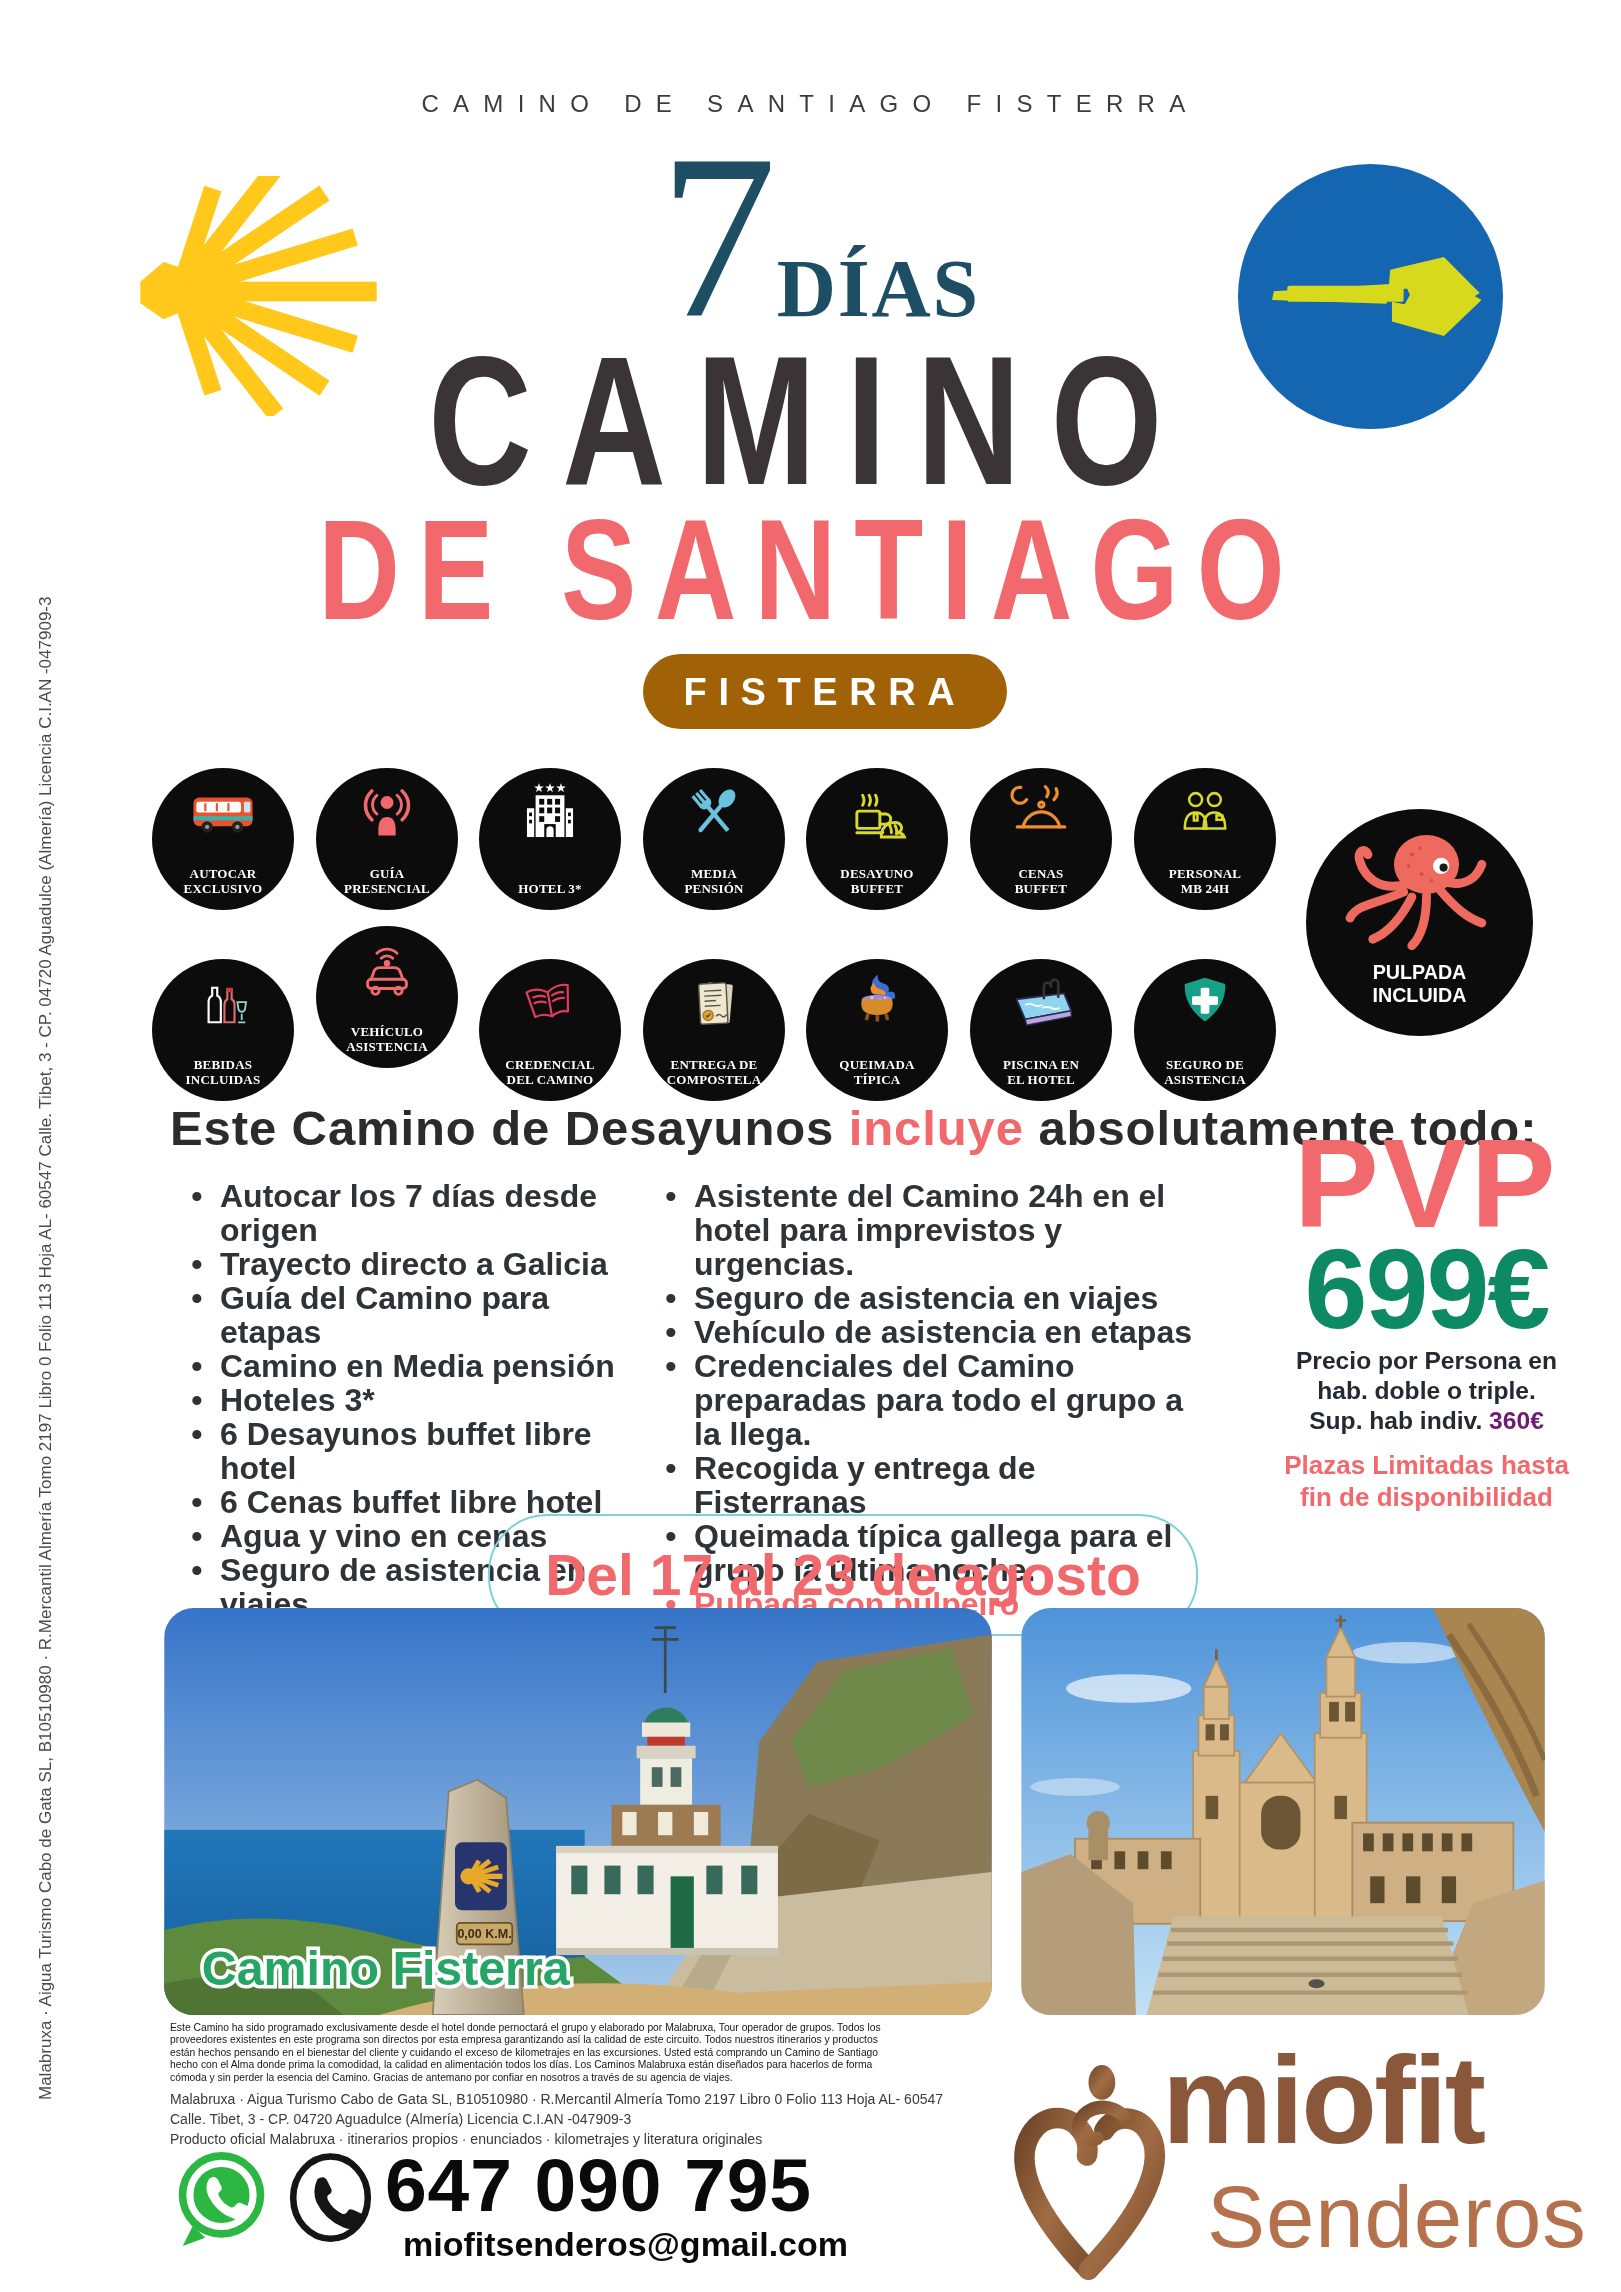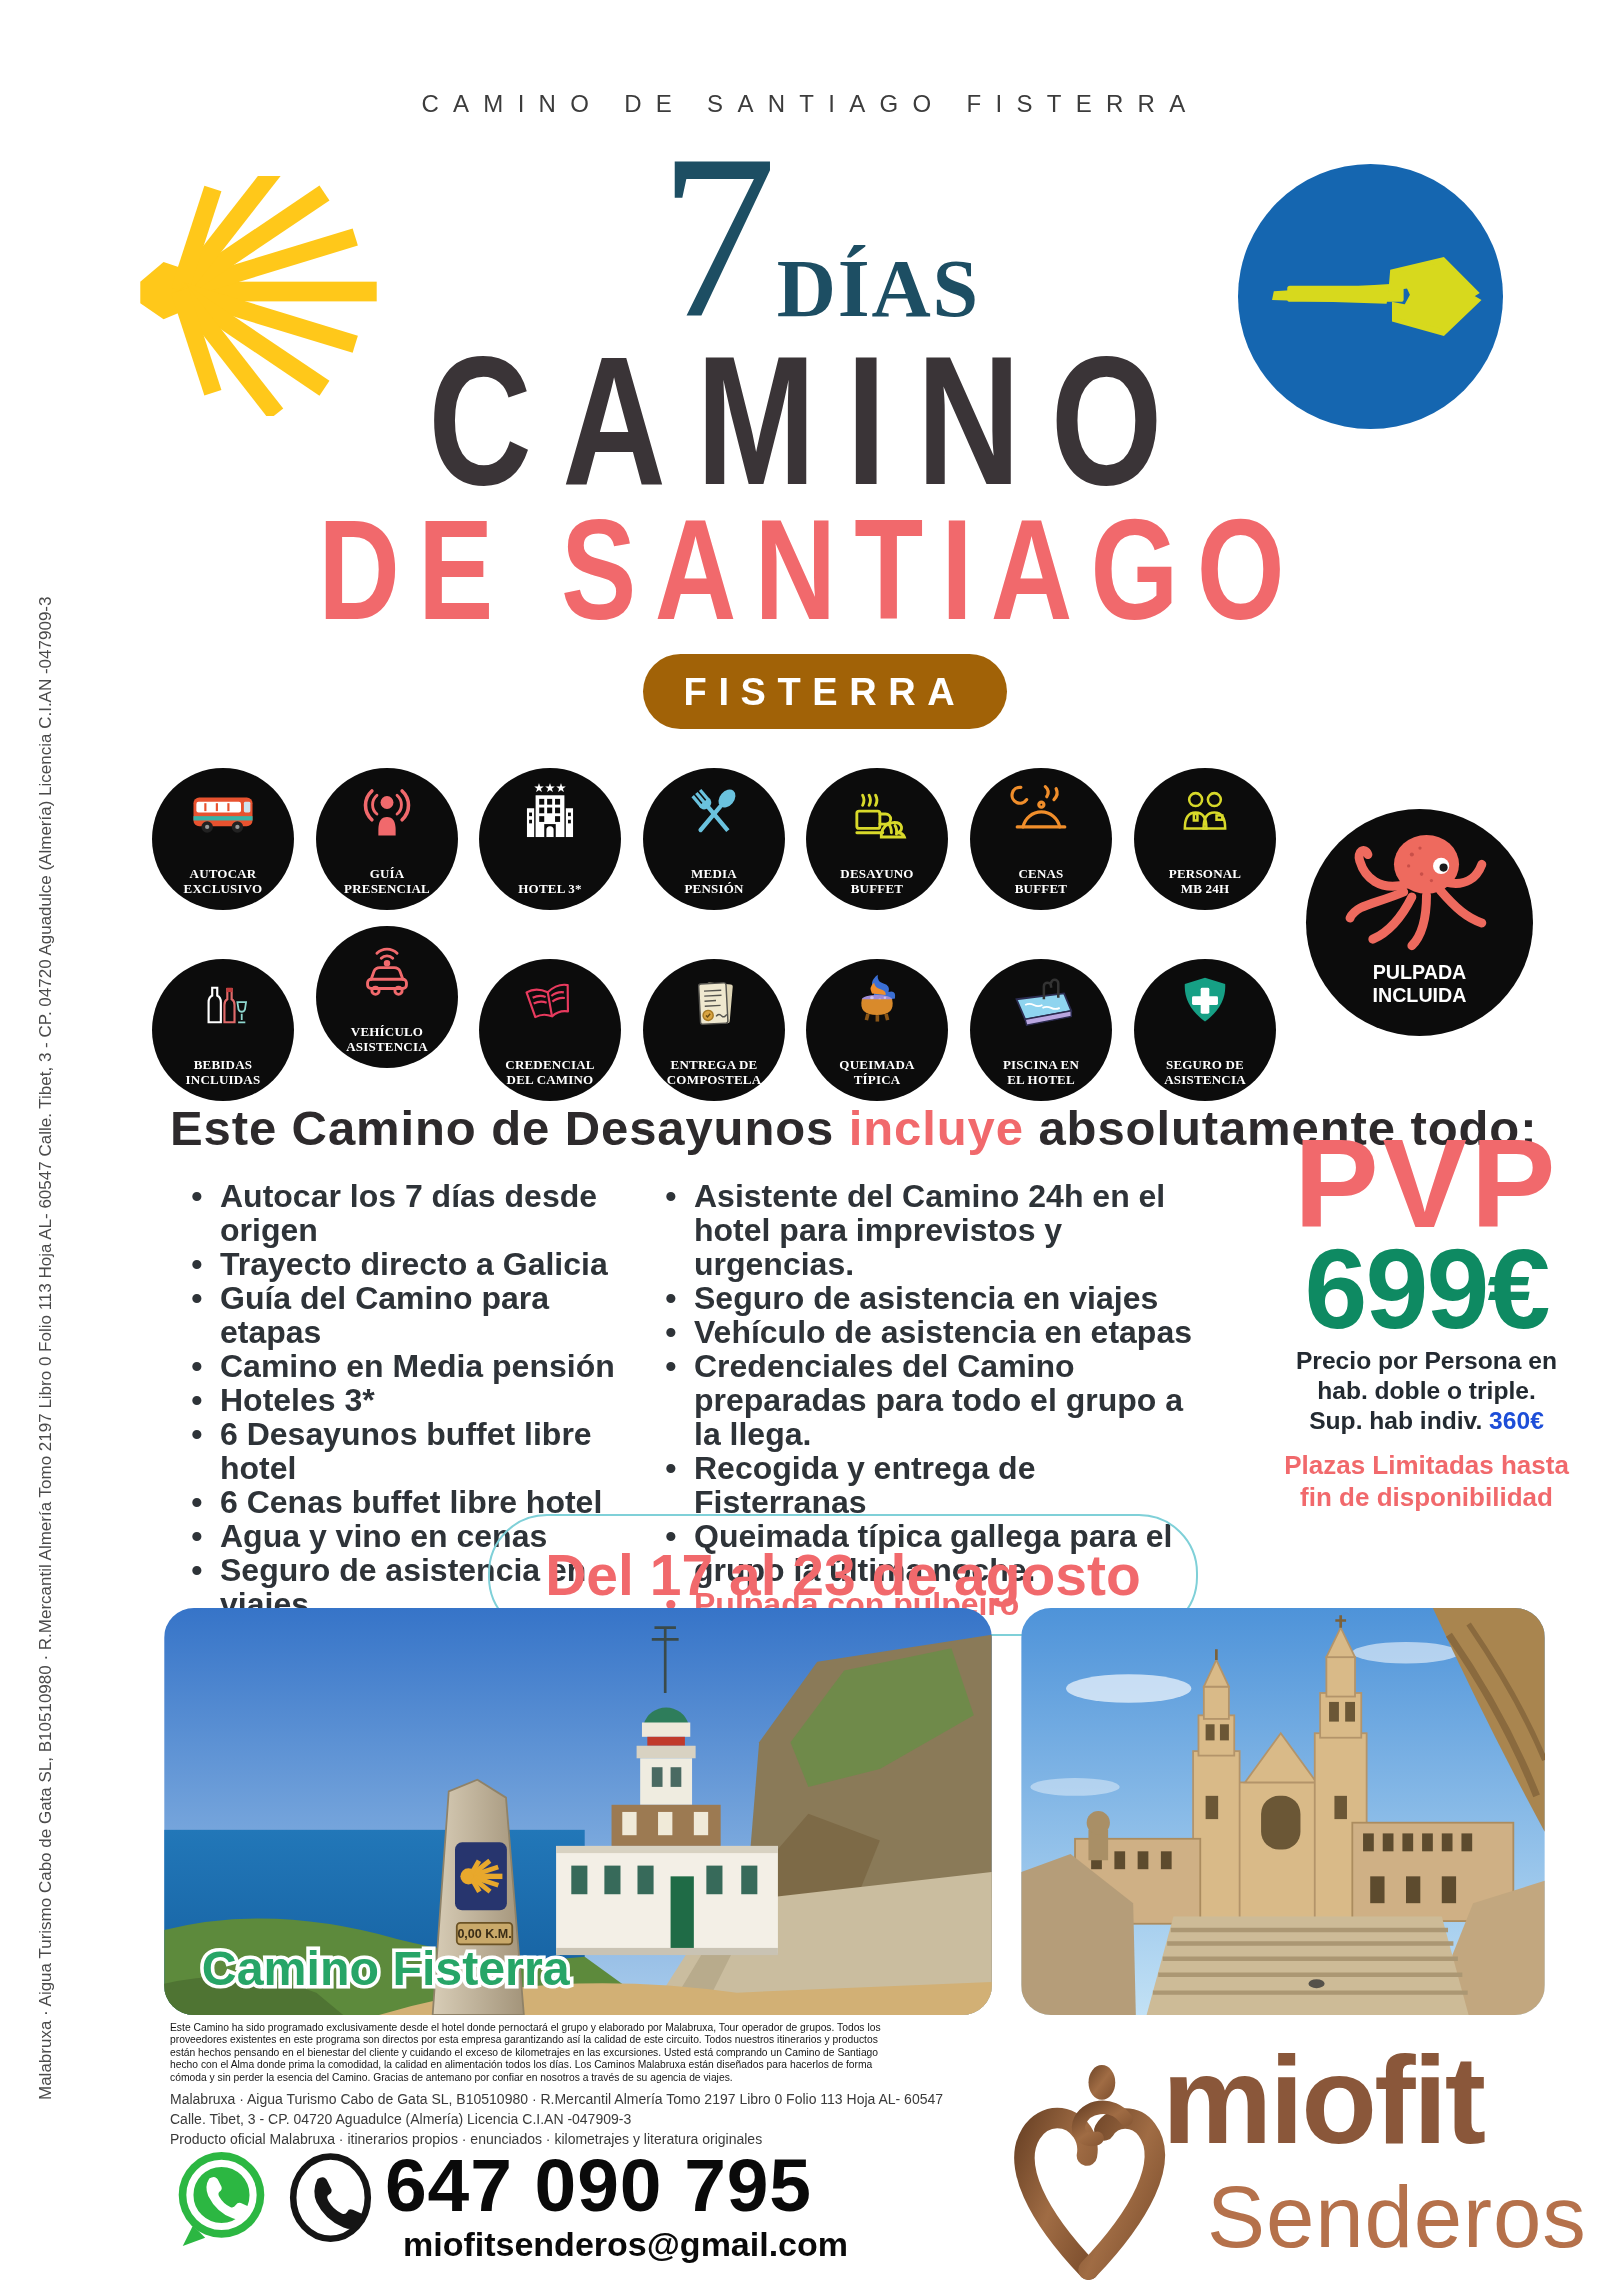--- a/index.html
+++ b/index.html
@@ -36,21 +36,21 @@
   ul.blist li::before{content:"•";position:absolute;left:7.2px;color:#2e3338;}
   ul.blist li.coral{color:#f1696c;}
   ul.blist li.coral::before{color:#f1696c;}
   .list-left{left:184px;top:1179px;width:475px;}
   .list-right{left:658px;top:1179px;width:537px;}
   
   .price-col{left:1261px;top:1130px;width:331px;text-align:center;}
   .pvp{font-size:127px;line-height:107px;font-weight:900;color:#f1696c;letter-spacing:3.6px;}
   .amount{font-size:113px;line-height:104px;font-weight:700;color:#0e8a62;letter-spacing:-1.8px;}
   .price-note{font-size:24.6px;line-height:29.6px;font-weight:700;color:#232a31;margin-top:5.4px;}
-  .price-note .coral-t{color:#1d4ed8;}
+  .price-note .coral-t{color:#701a75;}
   .limited{font-size:26px;line-height:32px;font-weight:700;color:#f1696c;margin-top:14.3px;}
   
   .banner{left:488px;top:1514px;width:706px;height:118px;border:2.7px solid #7fd0d8;border-radius:59px;
           text-align:center;line-height:118px;font-size:57px;font-weight:900;color:#f1696c;}
   
   .photo{overflow:hidden;border-radius:30px;}
   .photo-left{left:164px;top:1608px;width:828px;height:407px;}
   .photo-right{left:1021px;top:1608px;width:524px;height:407px;}
   
   .legal-para{left:170px;top:2022px;width:734px;font-size:10.3px;line-height:12.4px;color:#161616;}

